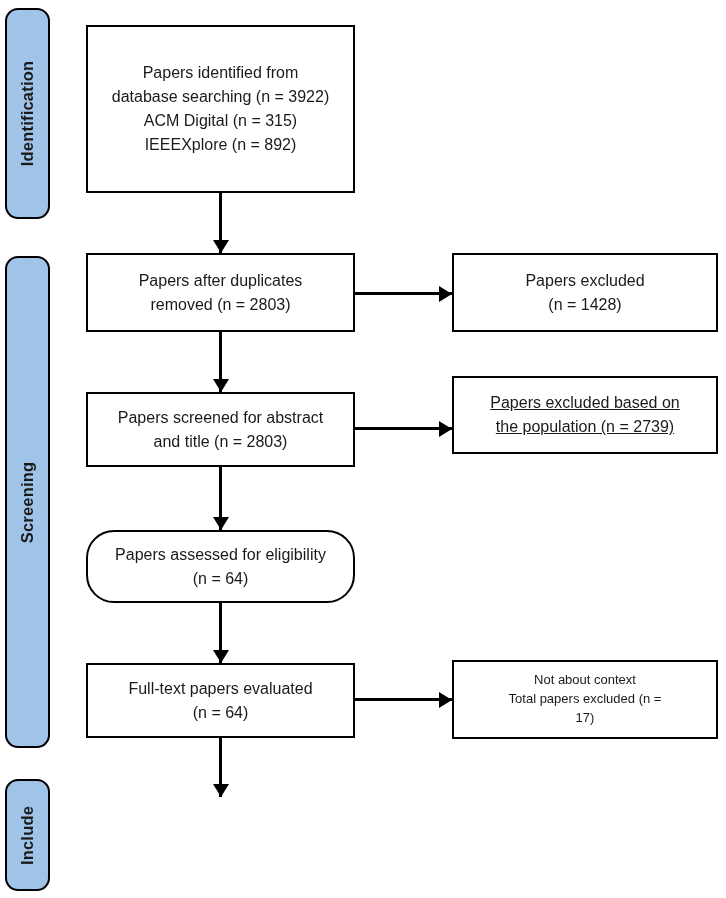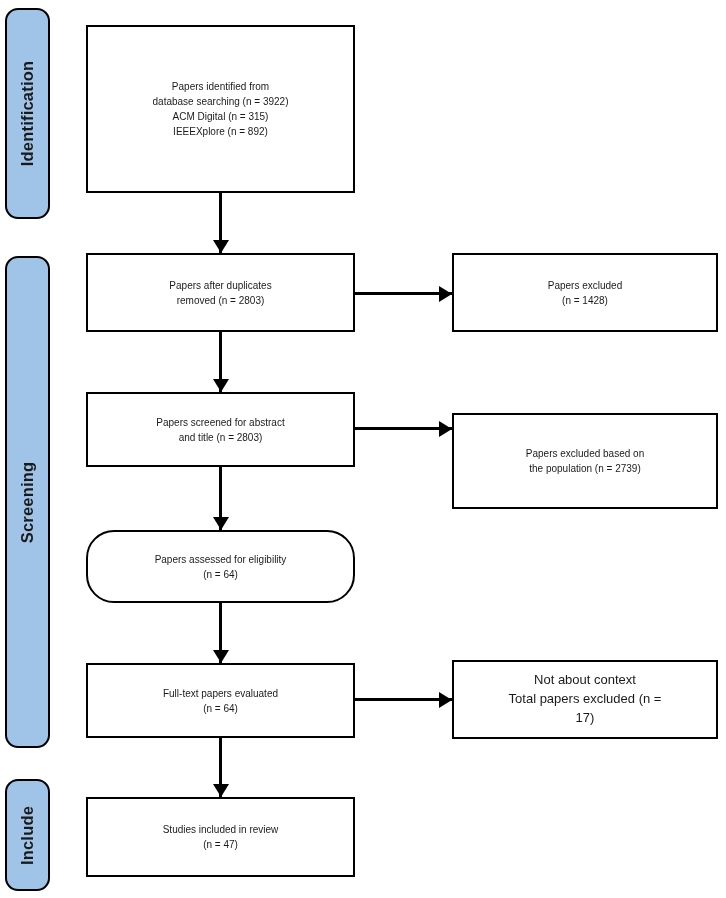--- a/index.html
+++ b/index.html
@@ -48,35 +48,35 @@
   .box {
     position: absolute;
     background: var(--background);
     border: 2.5px solid var(--line_color);
     display: flex;
     flex-direction: column;
     align-items: center;
     justify-content: center;
     text-align: center;
     color: var(--text_color);
-    font-size: 10px;
+    font-size: 16px;
     line-height: 1.5;
   }
   .main-box  { left: 86px;  width: 269px; }
   .side-box  { left: 452px; width: 266px; }
 
   .box-identified  { top: 25px;  height: 168px; }
   .box-duplicates  { top: 253px; height: 79px; }
   .box-screened    { top: 392px; height: 75px; }
   .box-eligibility { top: 530px; height: 73px; border-radius: 28px; }
   .box-fulltext    { top: 663px; height: 75px; }
   .box-included    { top: 797px; height: 80px; }
 
   .box-excluded-1  { top: 253px; height: 79px; }
-  .box-excluded-2  { top: 413px; height: 96px; }
+  .box-excluded-2  { top: 376px; height: 78px; text-decoration: underline; }
   .box-excluded-3  { top: 660px; height: 79px; font-size: 13px; line-height: 1.45; }
 
   
   .varrow {
     position: absolute;
     left: 219px;
     width: 3px;
     background: var(--line_color);
   }
   .varrow::after {
@@ -153,24 +153,20 @@
   <div class="box main-box box-eligibility">
     <div>Papers assessed for eligibility</div>
     <div>(n = 64)</div>
   </div>
 
   <div class="box main-box box-fulltext">
     <div>Full-text papers evaluated</div>
     <div>(n = 64)</div>
   </div>
 
-  <div class="box main-box box-included">
-    <div>Studies included in review</div>
-    <div>(n = 47)</div>
-  </div>
 
   <div class="box side-box box-excluded-1">
     <div>Papers excluded</div>
     <div>(n = 1428)</div>
   </div>
 
   <div class="box side-box box-excluded-2">
     <div>Papers excluded based on</div>
     <div>the population (n = 2739)</div>
   </div>

